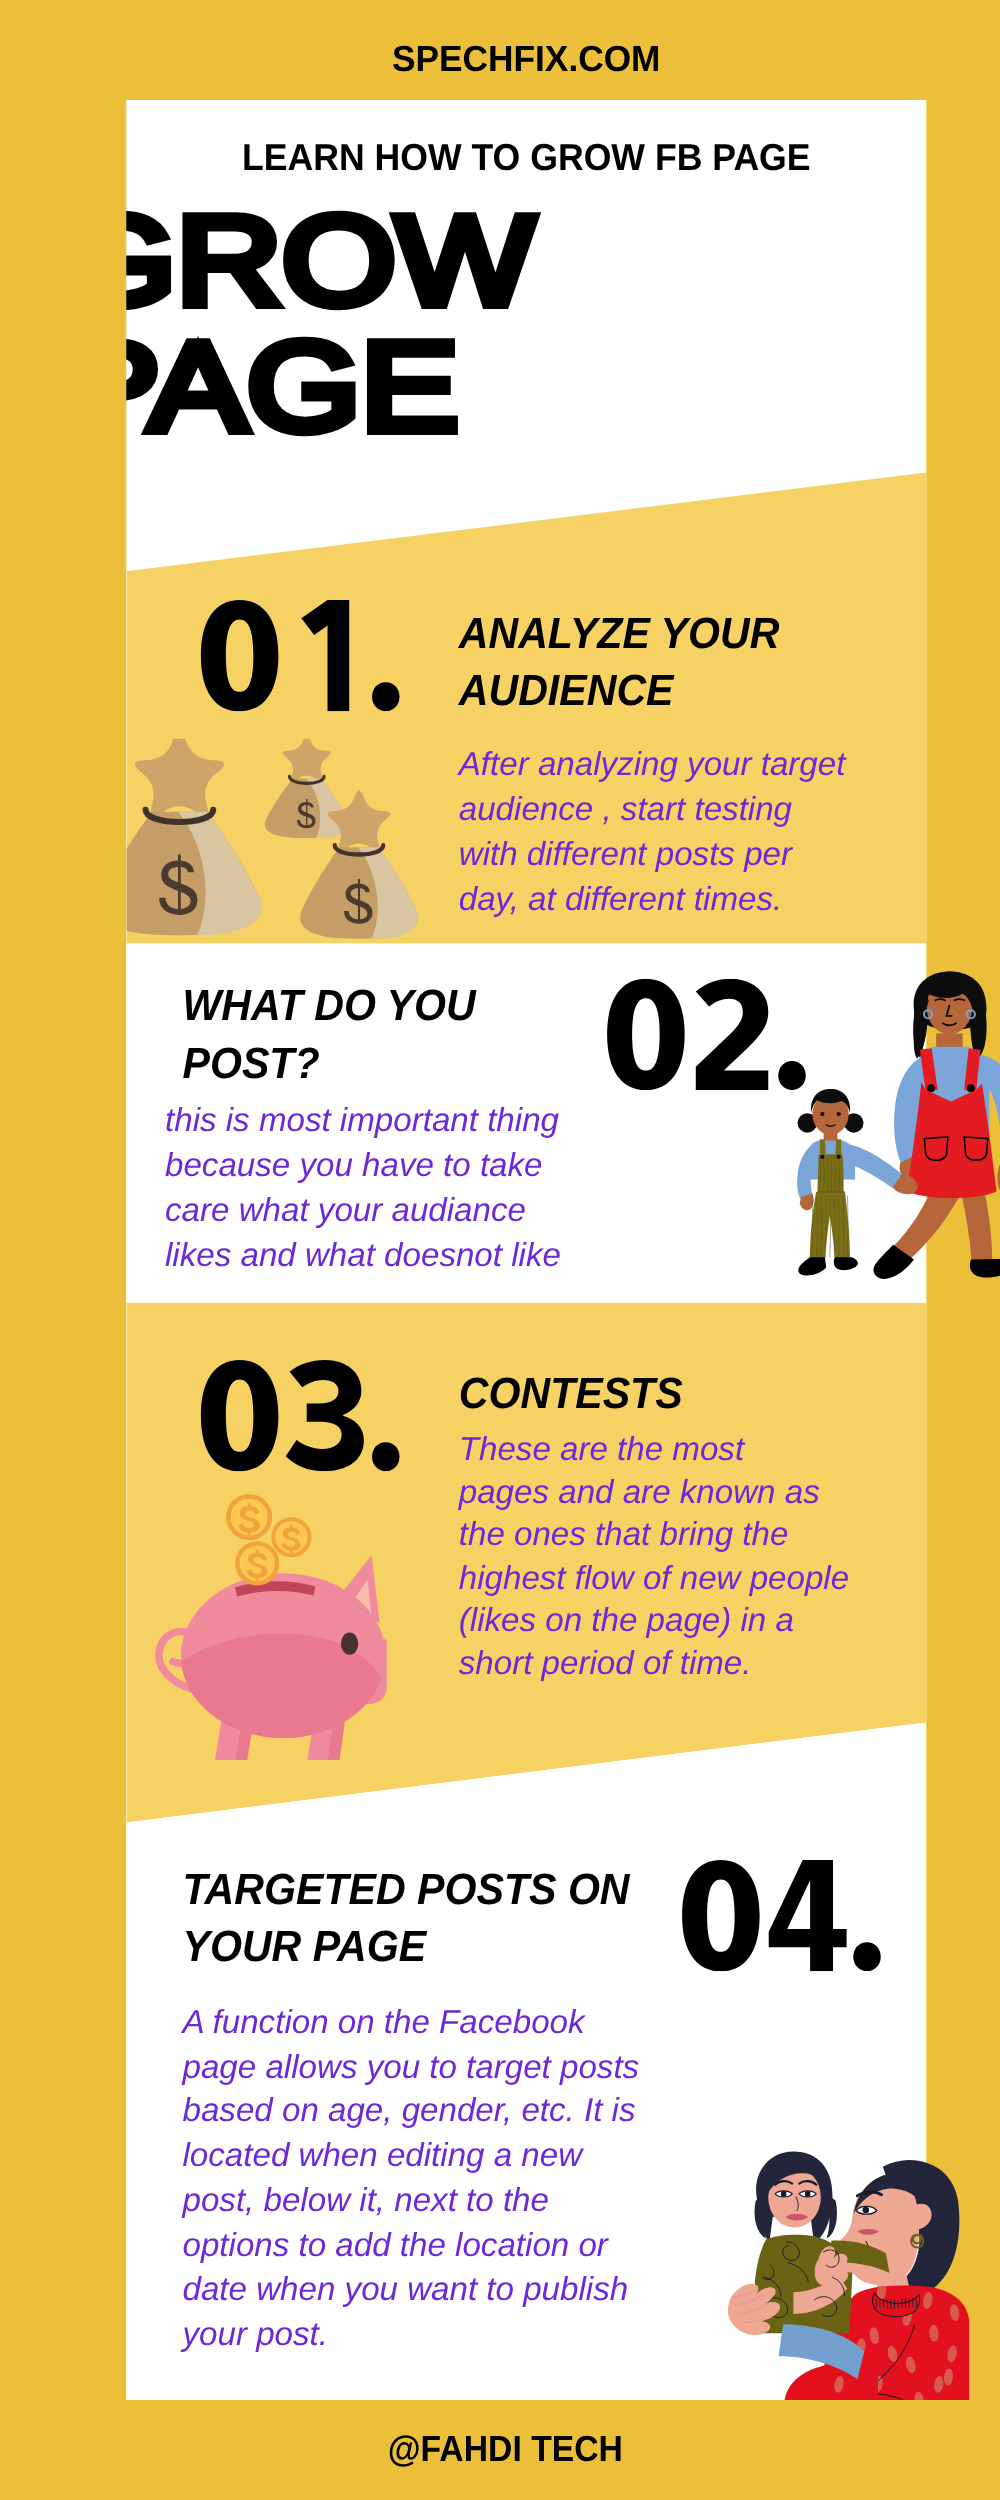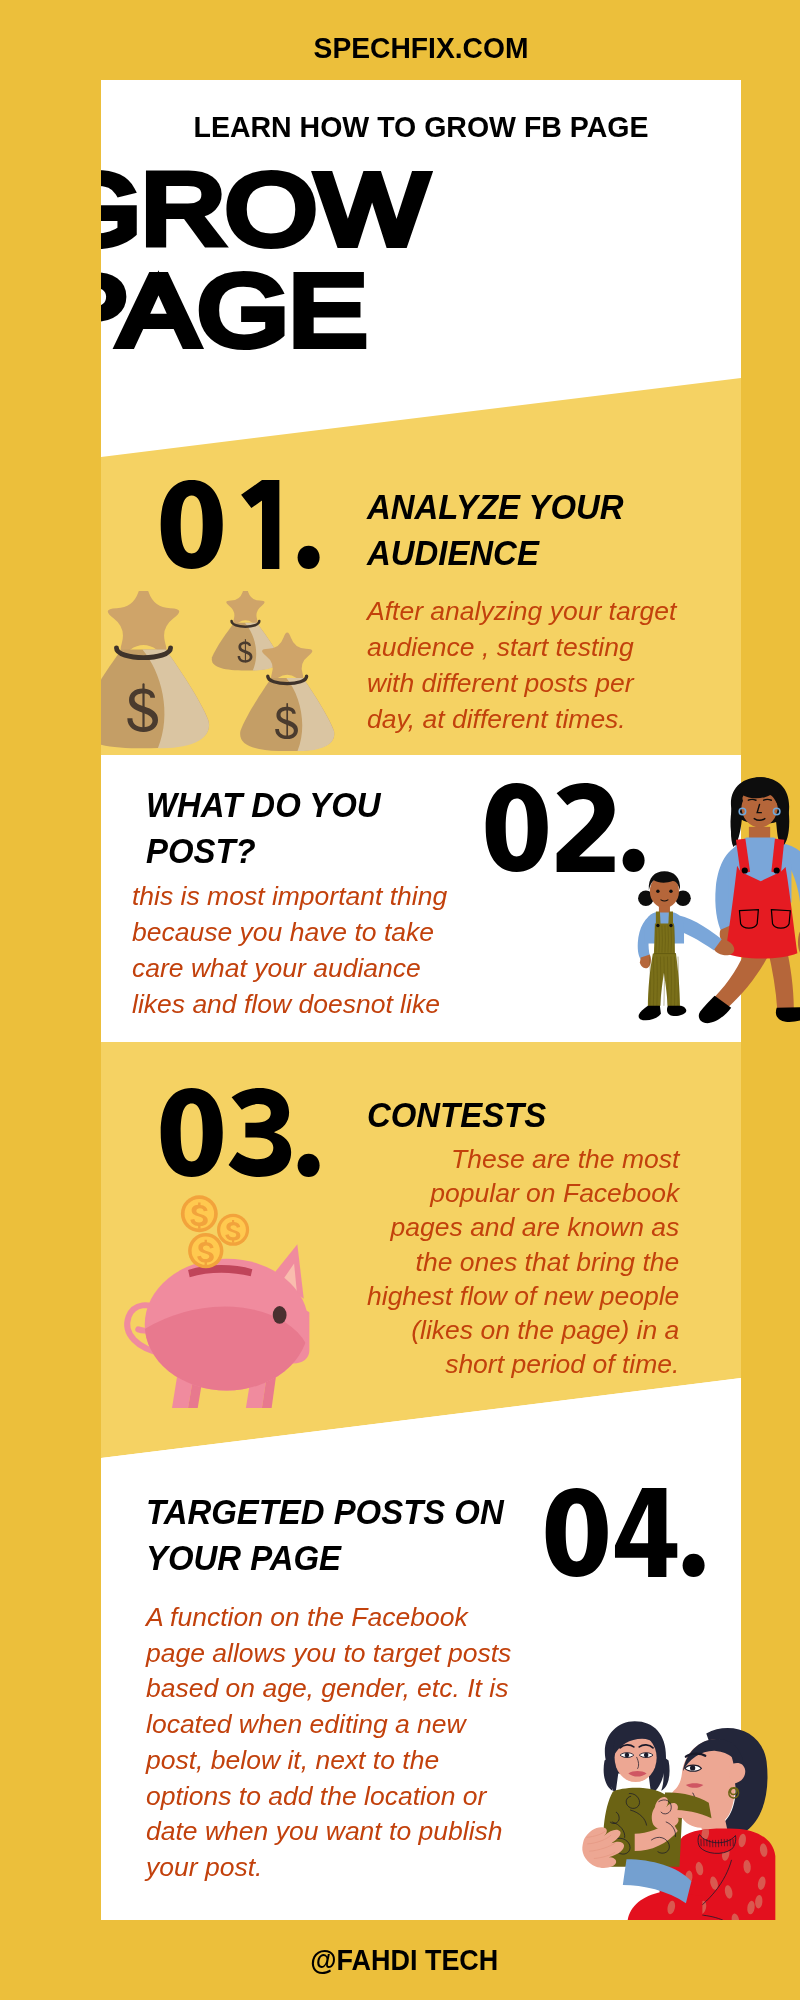--- a/index.html
+++ b/index.html
@@ -26,28 +26,28 @@
     -webkit-text-stroke:8px #000;}
   .bigtitle > div{transform:scaleX(1.16);}
 
   
   .band{position:absolute;left:0;width:640px;overflow:hidden;font-style:italic;}
   .band-yellow{background:#f5d263;}
   .band-white{background:#ffffff;}
 
   #band1{top:298px;height:377px;clip-path:polygon(0 79px,640px 0,640px 377px,0 377px);}
   #band2{top:675px;height:287px;}
-  #band3{top:962px;height:416px;text-align:right;}
+  #band3{top:962px;height:416px;}
   #band4{top:1298px;height:542px;clip-path:polygon(0 80px,640px 0,640px 542px,0 542px);}
   #band3{clip-path:polygon(0 0,640px 0,640px 336px,0 416px);}
 
   .num{position:absolute;color:#000;line-height:0;}
   .head{position:absolute;font-weight:bold;color:#000;}
   .head>div{transform:scaleX(0.94);transform-origin:left top;}
-  .body{position:absolute;color:#c2410c;white-space:nowrap;}
+  .body{position:absolute;color:#6d28d9;white-space:nowrap;}
   .head{white-space:nowrap;}
   .illus{position:absolute;}
 
   
   #num1{left:56px;top:102px;}
   #head1{left:266px;top:106px;font-size:35px;line-height:46px;}
   #body1{left:266px;top:215px;font-size:26.5px;line-height:36px;}
   #ill1{left:-26px;top:213px;}
   #ill1 svg{width:264px;height:auto;display:block;}
 
@@ -148,21 +148,21 @@
             <path transform="translate(158,0)" d="M12.35 74 C5.3 74 0 79.5 0 87 C0 94.5 5.3 100 12.35 100 C19.4 100 24.7 94.5 24.7 87 C24.7 79.5 19.4 74 12.35 74 Z"></path>
           </svg></div>
       <div class="head" id="head2">
           <div>WHAT DO YOU</div>
           <div>POST?</div>
         </div>
       <div class="body" id="body2">
           <div>this is most important thing</div>
           <div>because you have to take</div>
           <div>care what your audiance</div>
-          <div>likes and flow doesnot like</div>
+          <div>likes and what doesnot like</div>
         </div>
     </div>
     <div class="band band-yellow" id="band3">
       <div class="illus" id="ill3">
           <svg viewBox="6 -6 244 282" width="244" height="282" xmlns="http://www.w3.org/2000/svg">
             <defs>
               <clipPath id="pigbody">
                 <ellipse cx="140" cy="164" rx="102" ry="82"></ellipse>
               </clipPath>
             </defs>
@@ -208,21 +208,20 @@
       <div class="num" id="num3"><svg class="numsvg" width="169.10" height="89" viewBox="0 0 190 100" fill="currentColor" xmlns="http://www.w3.org/2000/svg">
             <path transform="translate(4.15,0)" d="M 34.85 0 C 12.9282 0 0 18 0 50 C 0 82 12.9282 100 34.85 100 C 56.7718 100 69.7 82 69.7 50 C 69.7 18 56.7718 0 34.85 0 Z M 34.85 17.5 C 43.2815 17.5 47.2161 28 47.2161 50 C 47.2161 72 43.2815 82.5 34.85 82.5 C 26.4185 82.5 22.4839 72 22.4839 50 C 22.4839 28 26.4185 17.5 34.85 17.5 Z"></path>
             <path transform="translate(83.85,0)" d="M 32.0069 0 C 19.4328 0 9.14483 3.5 0 10.5 L 11.431 24.5 C 17.1466 20.5 23.4336 18 30.2922 18 C 38.294 18 44.0095 21.5 44.0095 28 C 44.0095 34.5 38.294 39 26.8629 39 L 15.4319 39 L 15.4319 55.5 L 27.4345 55.5 C 40.5802 55.5 46.8672 60 46.8672 67 C 46.8672 75 40.0086 80 29.1491 80 C 21.1474 80 13.1457 77 6.28707 72 L -3.42931 86.5 C 5.71552 95.5 17.7181 100 30.8638 100 C 52.5828 100 66.8716 90 66.8716 72 C 66.8716 60.5 58.8698 53 48.0103 50 L 48.0103 49.5 C 57.7267 45.5 64.5853 38.5 64.5853 27.5 C 64.5853 10.5 50.2966 0 32.0069 0 Z"></path>
             <path transform="translate(158,0)" d="M12.35 74 C5.3 74 0 79.5 0 87 C0 94.5 5.3 100 12.35 100 C19.4 100 24.7 94.5 24.7 87 C24.7 79.5 19.4 74 12.35 74 Z"></path>
           </svg></div>
       <div class="head" id="head3">
           <div>CONTESTS</div>
         </div>
       <div class="body" id="body3">
           <div>These are the most</div>
-          <div>popular on Facebook</div>
           <div>pages and are known as</div>
           <div>the ones that bring the</div>
           <div>highest flow of new people</div>
           <div>(likes on the page) in a</div>
           <div>short period of time.</div>
         </div>
     </div>
     <div class="band band-white" id="band4">
 
       <div class="num" id="num4"><svg class="numsvg" width="169.10" height="89" viewBox="0 0 190 100" fill="currentColor" xmlns="http://www.w3.org/2000/svg">

